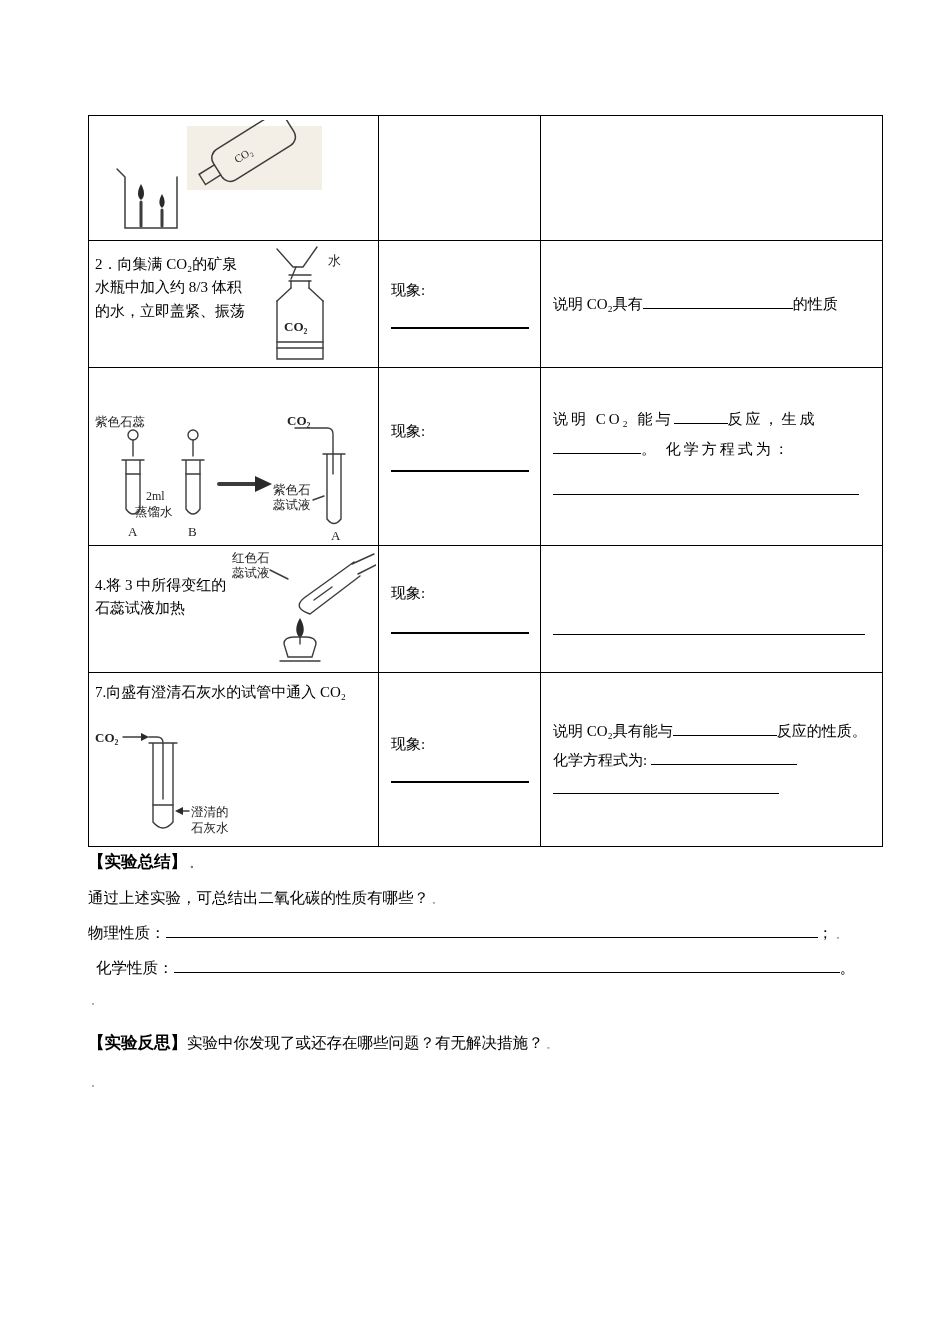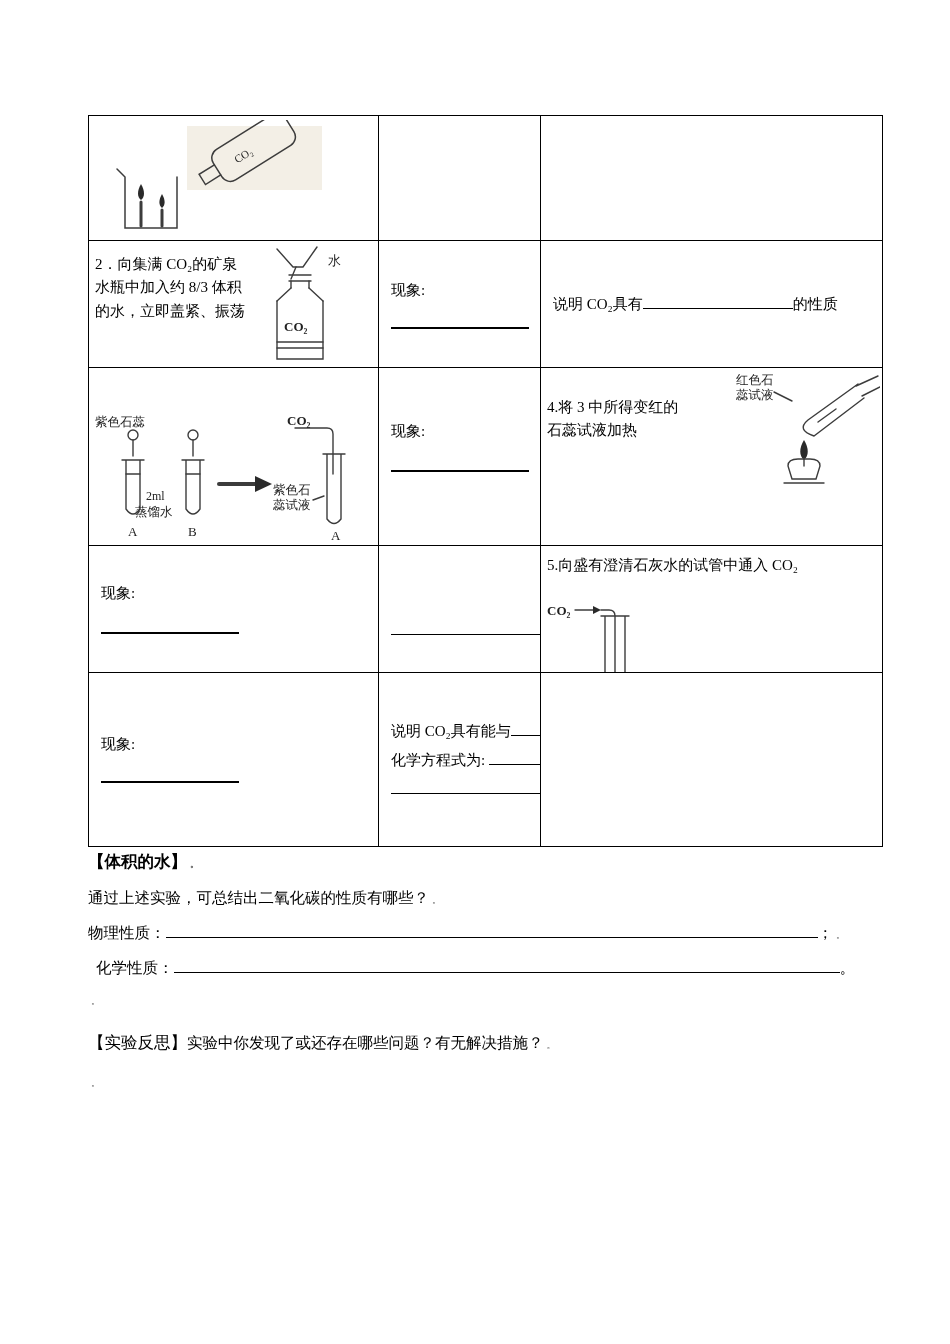--- a/index.html
+++ b/index.html
@@ -131,20 +131,26 @@
         <text x="196" y="13" font-size="13" font-weight="bold" fill="#111">CO₂</text>
         <text x="182" y="82" font-size="12.5">紫色石</text>
         <text x="182" y="97" font-size="12.5">蕊试液</text>
         <text x="240" y="128" font-size="13">A</text>
       </svg>
     </div>
     <div class="cell">
       <div class="phen" style="top:54px">现象:</div>
       <div class="ansline" style="left:12px;top:102px;width:138px"></div>
     </div>
+    <div class="cell">
+      <div class="concl just" style="left:12px;top:36px;width:320px">
+        <span>说明 CO₂ 能与</span><span class="blank" style="width:54px"></span><span>反应，生成</span><span class="blank" style="width:88px"></span><span>。 化学方程式为：</span>
+      </div>
+      <div class="ansline thin" style="left:12px;top:126px;width:306px"></div>
+    </div>
 
     <div class="cell">
       <div class="step" style="left:6px;top:28px;width:138px">4.将 3 中所得变红的石蕊试液加热</div>
       <svg class="diag" style="right:2px;top:2px" width="150" height="122" viewBox="0 0 150 122">
         <g stroke="#3c3c3c" stroke-width="1.4" fill="none" stroke-linecap="round">
           <g>
             <path d="M128,14 L78,50 Q66,60 84,66 L134,28"></path>
             <path d="M88,52 L106,39"></path>
           </g>
           <g>
@@ -164,21 +170,21 @@
     </div>
     <div class="cell">
       <div class="phen" style="top:38px">现象:</div>
       <div class="ansline" style="left:12px;top:86px;width:138px"></div>
     </div>
     <div class="cell">
       <div class="ansline thin" style="left:12px;top:88px;width:312px"></div>
     </div>
 
     <div class="cell">
-      <div class="step" style="left:6px;top:8px;width:276px">5.向盛有澄清石灰水的试管中通入 CO₂</div>
+      <div class="step" style="left:6px;top:8px;width:276px">7.向盛有澄清石灰水的试管中通入 CO₂</div>
       <svg class="diag" style="left:4px;top:46px" width="180" height="124" viewBox="0 0 180 124">
         <g stroke="#3c3c3c" stroke-width="1.4" fill="none" stroke-linecap="round">
           <g>
             <line x1="30" y1="18" x2="48" y2="18"></line>
             <path d="M48,14 L56,18 L48,22 Z" fill="#2a2a2a" stroke="none"></path>
           </g>
           <g>
             <path d="M56,18 L64,18 Q70,18 70,24 L70,80"></path>
           </g>
           <g>
@@ -202,40 +208,40 @@
     <div class="cell">
       <div class="concl" style="left:12px;top:44px;width:322px;line-height:1.9">
         <span>说明 CO₂具有能与</span><span class="blank" style="width:104px"></span><span>反应的性质。化学方程式为:</span> <span class="blank" style="width:146px"></span>
       </div>
       <div class="ansline thin" style="left:12px;top:120px;width:226px"></div>
     </div>
 
   </div>
 
   <div class="heading" style="left:88px;top:851px">
-    <span>【体积的水】</span><span class="pmark">。</span>
+    <span>【实验总结】</span><span class="pmark">。</span>
   </div>
 
   <div class="bodyline" style="left:88px;top:923px">
     <span>物理性质：</span><span class="blank" style="width:652px"></span><span>；</span><span class="pmark">。</span>
   </div>
 
   <div class="bodyline" style="left:88px;top:888px">
     <span>通过上述实验，可总结出二氧化碳的性质有哪些？</span><span class="pmark">。</span>
   </div>
 
   <div class="bodyline" style="left:96px;top:958px">
     <span>化学性质：</span><span class="blank" style="width:666px"></span><span>。</span>
   </div>
 
   <div class="pmark-abs" style="left:88px;top:990px">
     <span class="pmark">。</span>
   </div>
 
   <div class="bodyline" style="left:88px;top:1032px">
-    <span style="font-weight:normal;font-size:16.5px">【实验反思】</span><span>实验中你发现了或还存在哪些问题？有无解决措施？</span><span class="pmark">。</span>
+    <span style="font-weight:bold;font-size:16.5px">【实验反思】</span><span>实验中你发现了或还存在哪些问题？有无解决措施？</span><span class="pmark">。</span>
   </div>
 
   <div class="pmark-abs" style="left:88px;top:1072px">
     <span class="pmark">。</span>
   </div>
 
 </div>
 
 </body></html>

